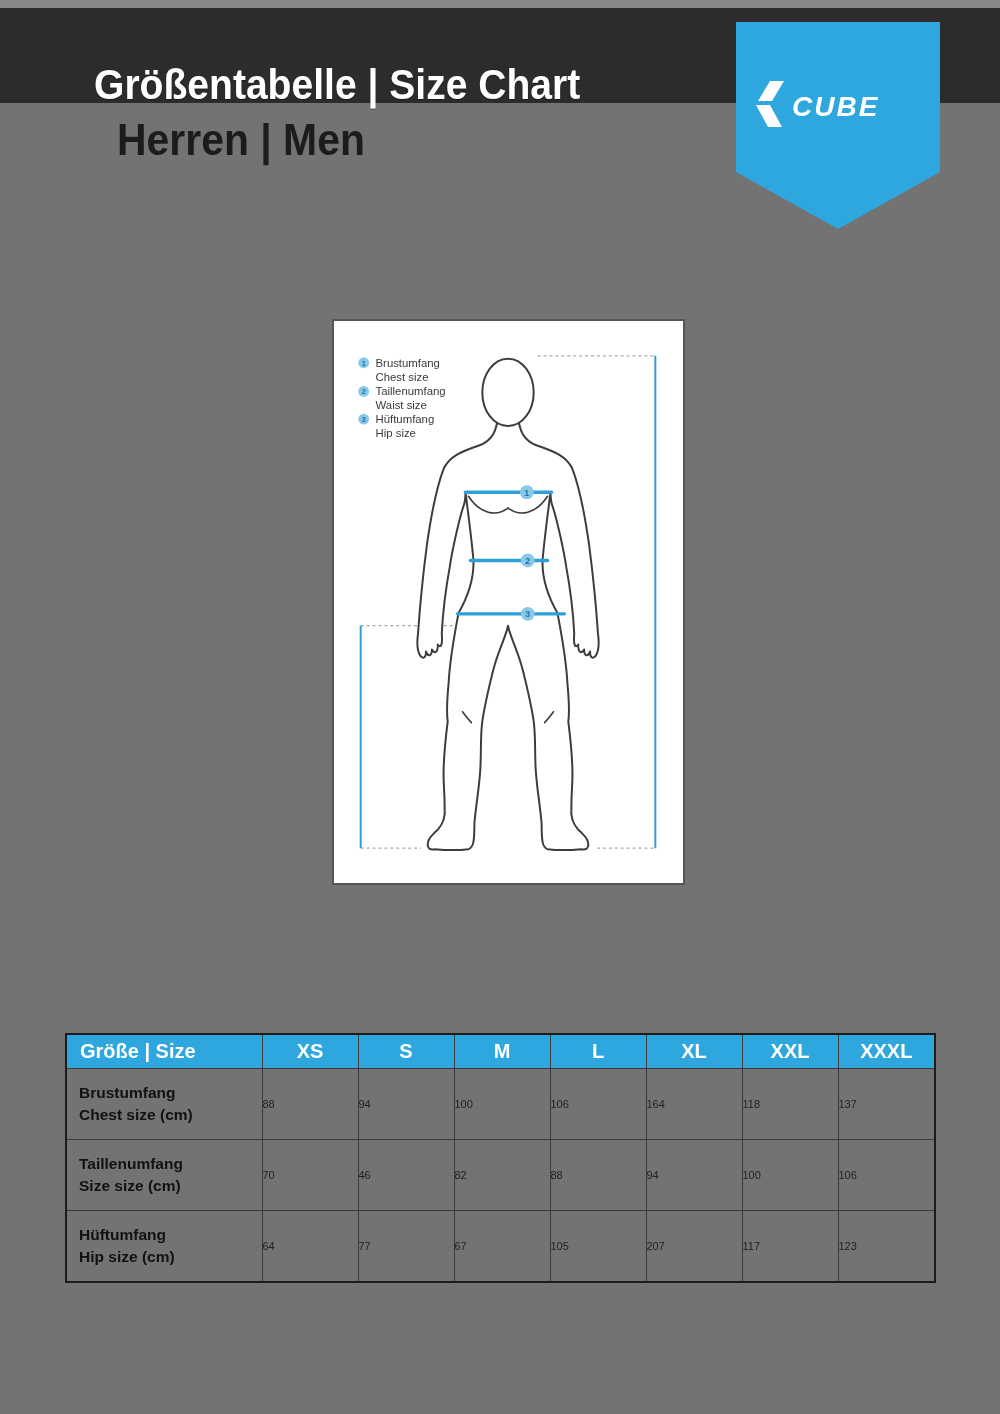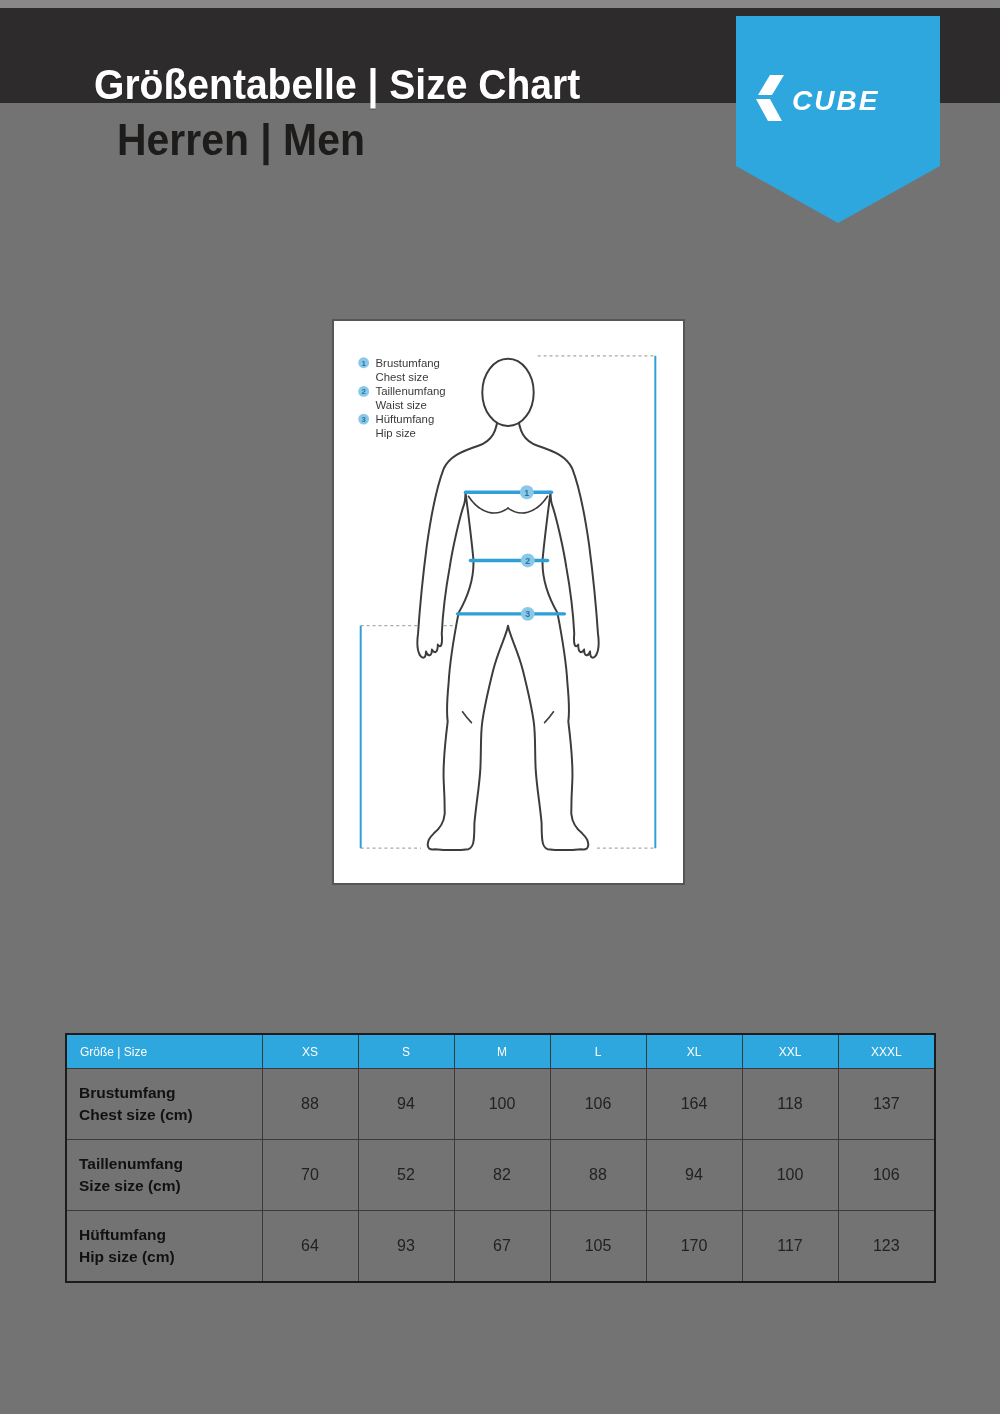--- a/index.html
+++ b/index.html
@@ -22,21 +22,21 @@
     font-size:42px;font-weight:bold;color:#ffffff;line-height:1;
     transform:scaleX(.93);transform-origin:left top;white-space:nowrap;
     text-shadow:0 1px 1px rgba(0,0,0,.35);
   }
   .doc-subtitle{
     position:absolute;left:117px;top:110px;margin:0;
     font-size:44px;font-weight:bold;color:#1d1c1b;line-height:1;
     transform:scaleX(.93);transform-origin:left top;white-space:nowrap;
   }
   .ribbon{
-    position:absolute;left:736px;top:8px;width:204px;height:207px;
+    position:absolute;left:736px;top:14px;width:204px;height:207px;
     background:var(--accent);
     clip-path:polygon(0 0,100% 0,100% 72.5%,50% 100%,0 72.5%);
   }
   .ribbon svg{position:absolute;left:16px;top:59px;}
   .cube-word{
     font-family:"Liberation Sans",sans-serif;font-weight:bold;font-style:italic;
     font-size:28px;letter-spacing:2px;fill:#ffffff;
   }
   
   .diagram{
@@ -54,24 +54,24 @@
   .legend-txt{fill:#3a3a3a;font:11.5px "Liberation Sans",sans-serif;}
   
   .size-table{
     position:absolute;left:65px;top:1025px;width:869px;
     border-collapse:collapse;table-layout:fixed;
     border:2px solid #1c1c1c;
   }
   .size-table th,.size-table td{border:1.5px solid #3a3a3a;padding:0;}
   .size-table thead th{
     background:var(--accent);color:#ffffff;
-    font-size:12px;font-weight:normal;height:33px;text-align:center;
+    font-size:20px;font-weight:bold;height:33px;text-align:center;
   }
   .size-table thead th.corner{text-align:left;padding-left:13px;}
-  .size-table tbody td{height:70px;text-align:center;font-size:16px;color:#222222;}
+  .size-table tbody td{height:70px;text-align:left;font-size:11px;color:#222222;}
   .size-table td.row-label{
     text-align:left;padding-left:12px;font-weight:bold;font-size:15.5px;
     line-height:1.45;color:#111111;
   }
 </style>
 </head>
 <body>
 
 <div class="page">
 
@@ -227,35 +227,35 @@
         <td>164</td>
         <td>118</td>
         <td>137</td>
       </tr>
       <tr>
         <td class="row-label">
           <div>Taillenumfang</div>
           <div>Size size (cm)</div>
         </td>
         <td>70</td>
-        <td>52</td>
+        <td>46</td>
         <td>82</td>
         <td>88</td>
         <td>94</td>
         <td>100</td>
         <td>106</td>
       </tr>
       <tr>
         <td class="row-label">
           <div>Hüftumfang</div>
           <div>Hip size (cm)</div>
         </td>
         <td>64</td>
-        <td>93</td>
+        <td>77</td>
         <td>67</td>
         <td>105</td>
-        <td>170</td>
+        <td>207</td>
         <td>117</td>
         <td>123</td>
       </tr>
     </tbody>
   </table>
 </div>
 
 </body></html>

